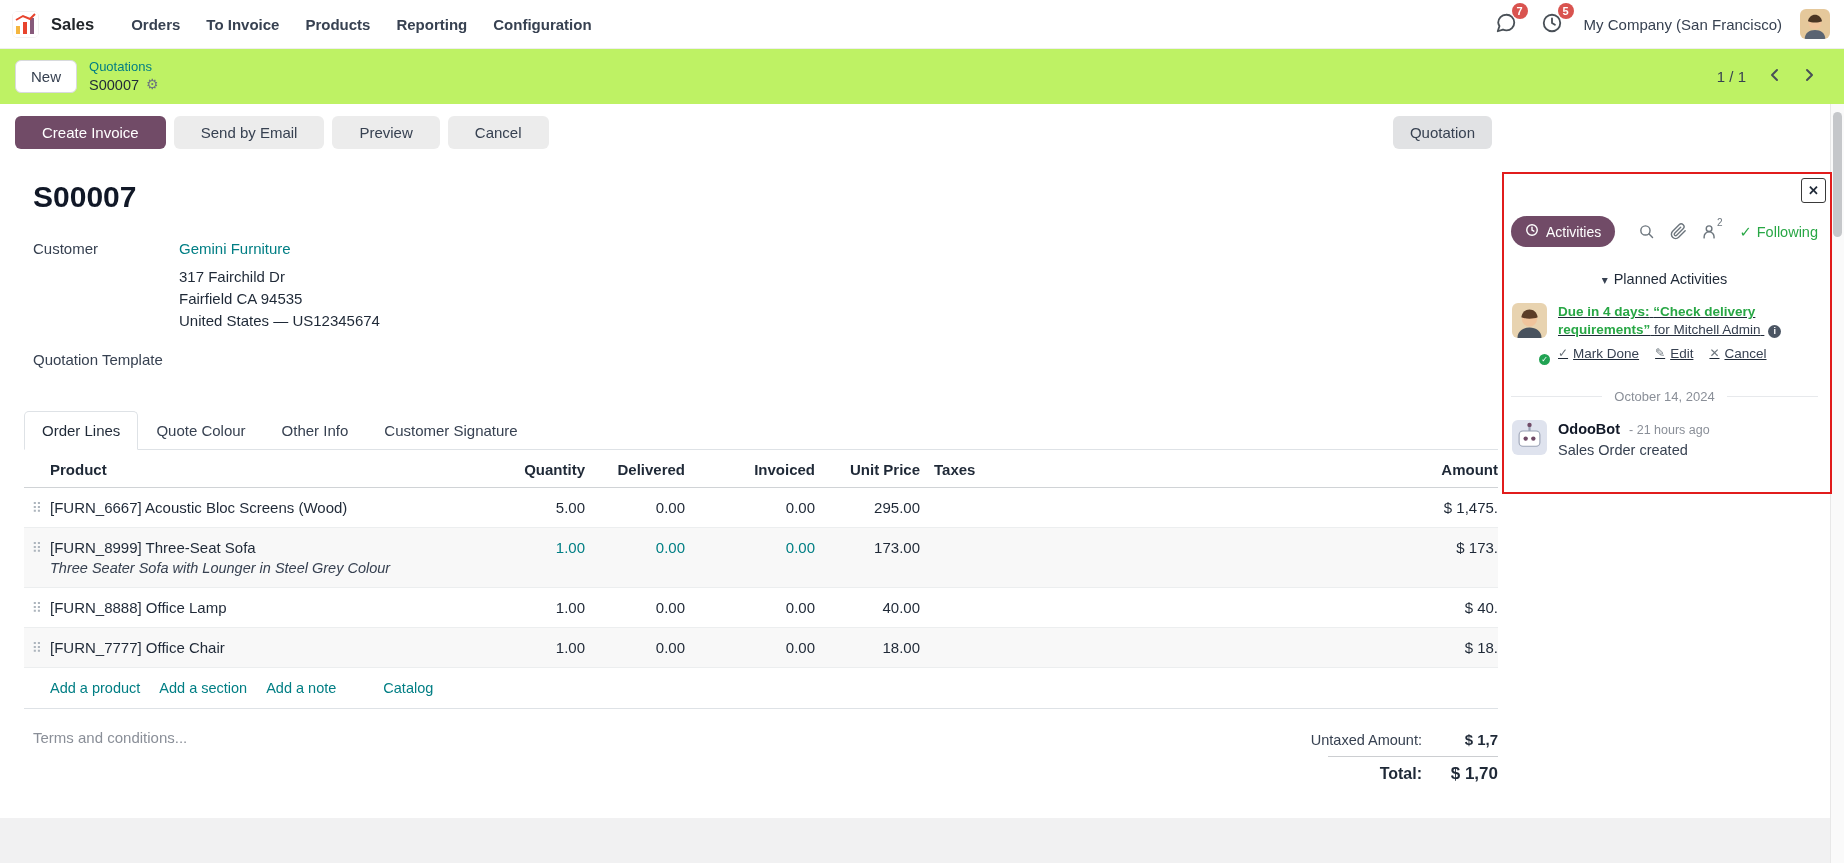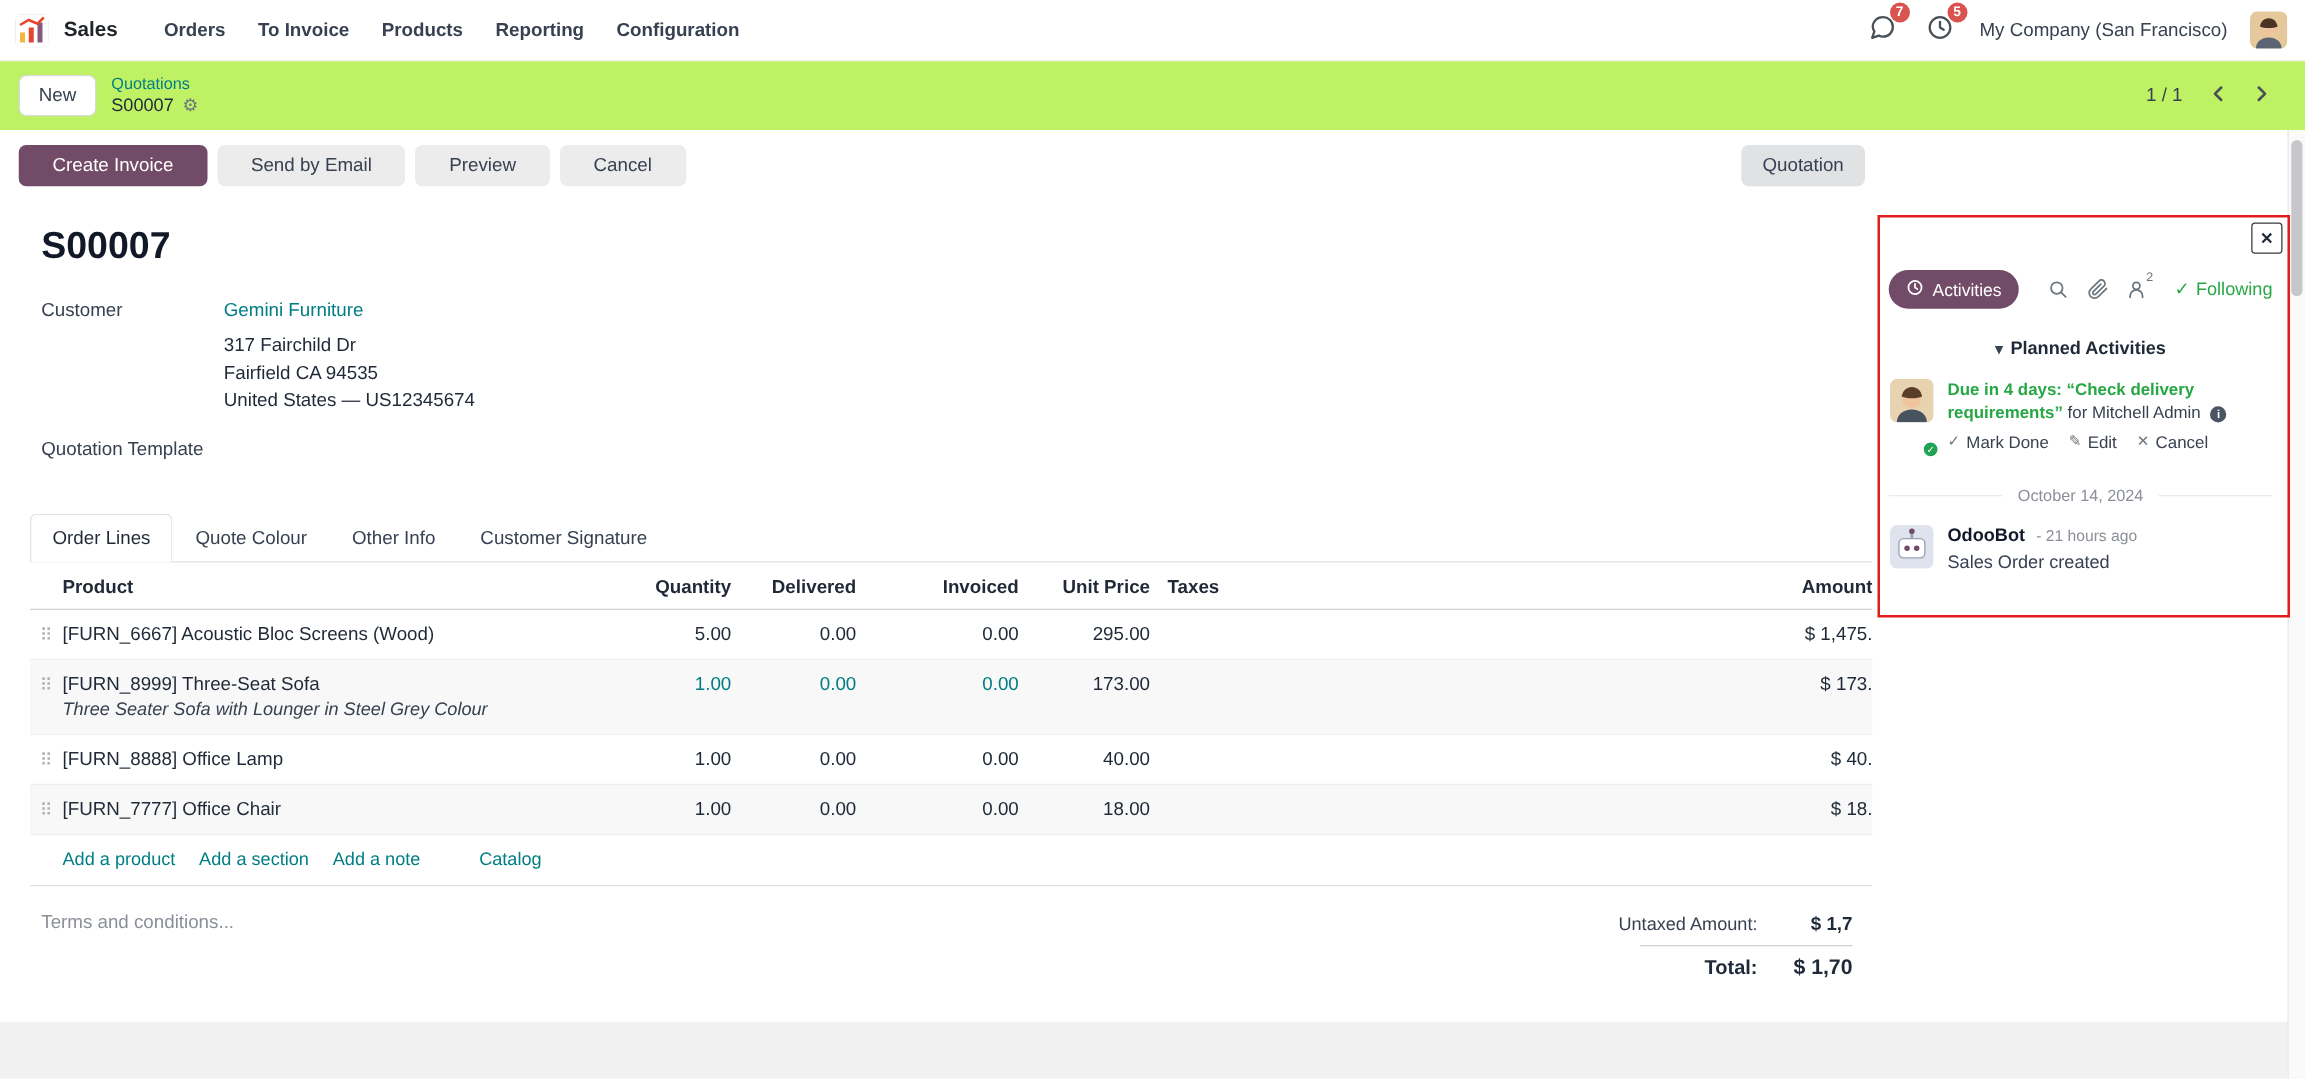--- a/index.html
+++ b/index.html
@@ -80,21 +80,21 @@
   .handle { color: #adb5bd; font-size: 14px; cursor: grab; text-align: center; line-height: 1; padding-top: 2px; }
   .prod-desc { font-style: italic; color: #374151; margin-top: 4px; font-size: 14.5px; }
   .val-blue { color: #017e84; }
   .links-row { display: flex; align-items: center; padding: 12px 0 12px 26px; border-bottom: 1px solid #dee2e6; gap: 19px; }
   .links-row .link { font-size: 14.5px; }
   .catalog-link { margin-left: 28px; }
 
   
   .sheet-footer { display: flex; justify-content: space-between; margin: 20px 0 0 33px; }
   .terms { color: #8a8f98; cursor: text; }
-  .totals { width: 210px; margin-right: 16px; }
+  .totals { width: 210px; margin-right: 0; }
   .t-row { display: flex; justify-content: flex-end; align-items: baseline; gap: 28px; padding: 2px 0; }
   .t-label { color: #374151; font-size: 14.5px; }
   .t-value { font-weight: 700; color: #1f2937; min-width: 48px; text-align: right; }
   .t-div { border-top: 1px solid #ccced1; margin: 6px 0 5px 40px; }
   .t-total .t-label { font-weight: 700; font-size: 16px; color: #1f2937; }
   .t-total .t-value { font-size: 17px; }
 
   
   .chatter { position: relative; width: 346px; padding: 112px 26px 0 13px; font-size: 14.5px; }
   .annotation-box { position: absolute; top: 68px; left: 4px; right: 12px; height: 322px;
@@ -102,28 +102,28 @@
   .annotation-close { position: absolute; top: 74px; right: 18px; width: 25px; height: 25px; z-index: 6;
     background: #fff; border: 1.5px solid #3a3a3a; border-radius: 3px; display: flex; align-items: center;
     justify-content: center; font-size: 13px; font-weight: 700; color: #1f2937; cursor: pointer; font-family: inherit; }
   .chatter-top { display: flex; align-items: center; justify-content: space-between; }
   .activities-btn { display: inline-flex; align-items: center; gap: 7px; background: #714B67; color: #fff;
     border: none; border-radius: 17px; padding: 7px 14px; font-size: 14px; cursor: pointer; font-family: inherit; }
   .chatter-icons { display: flex; align-items: center; gap: 15px; color: #6c757d; }
   .ch-icon { display: inline-flex; cursor: pointer; position: relative; }
   .followers-sup { font-size: 10px; position: relative; top: -6px; left: -2px; color: #6c757d; }
   .following-btn { display: inline-flex; align-items: center; gap: 5px; color: #28a745; font-size: 14.5px; cursor: pointer; }
-  .planned-header { text-align: center; font-weight: 700; color: #1f2937; font-size: 14.5px; margin-top: 24px; cursor: pointer; }
+  .planned-header { text-align: center; font-weight: 400; color: #1f2937; font-size: 14.5px; margin-top: 24px; cursor: pointer; }
   .planned-header .caret { font-size: 12px; margin-right: 6px; color: #374151; }
   .activity, .message { display: flex; margin-top: 16px; padding: 0 1px; }
   .avatar-wrap { position: relative; flex: none; }
   .avatar-sm { width: 35px; height: 35px; border-radius: 6px; overflow: hidden; display: block; }
   .done-badge { position: absolute; bottom: -4px; right: -5px; width: 15px; height: 15px; background: #21a353;
     border: 2px solid #fff; border-radius: 50%; color: #fff; font-size: 8px; display: flex; align-items: center; justify-content: center; }
-  .act-body { margin-left: 11px; line-height: 1.3; font-size: 13.5px; }
+  .act-body { margin-left: 11px; line-height: 1.3; font-size: 13.5px; text-decoration: underline; }
   .act-green { color: #28a745; font-weight: 700; }
   .act-assignee { color: #374151; }
   .info-icon { display: inline-block; width: 13px; height: 13px; background: #4b5563; color: #fff; border-radius: 50%;
     font-size: 9px; font-weight: 700; text-align: center; line-height: 13px; margin-left: 4px; cursor: pointer; }
   .act-buttons { display: flex; gap: 16px; margin-top: 7px; }
   .act-btn { display: inline-flex; align-items: center; gap: 5px; color: #374151; font-size: 13.5px; cursor: pointer; }
   .act-btn .g { color: #6c757d; font-size: 12px; }
   .date-divider { display: flex; align-items: center; gap: 12px; margin-top: 26px; color: #8a8f98; font-size: 13px; }
   .date-divider::before, .date-divider::after { content: ""; flex: 1; border-top: 1px solid #e7e9ec; }
   .msg-body { margin-left: 11px; line-height: 1.35; }

